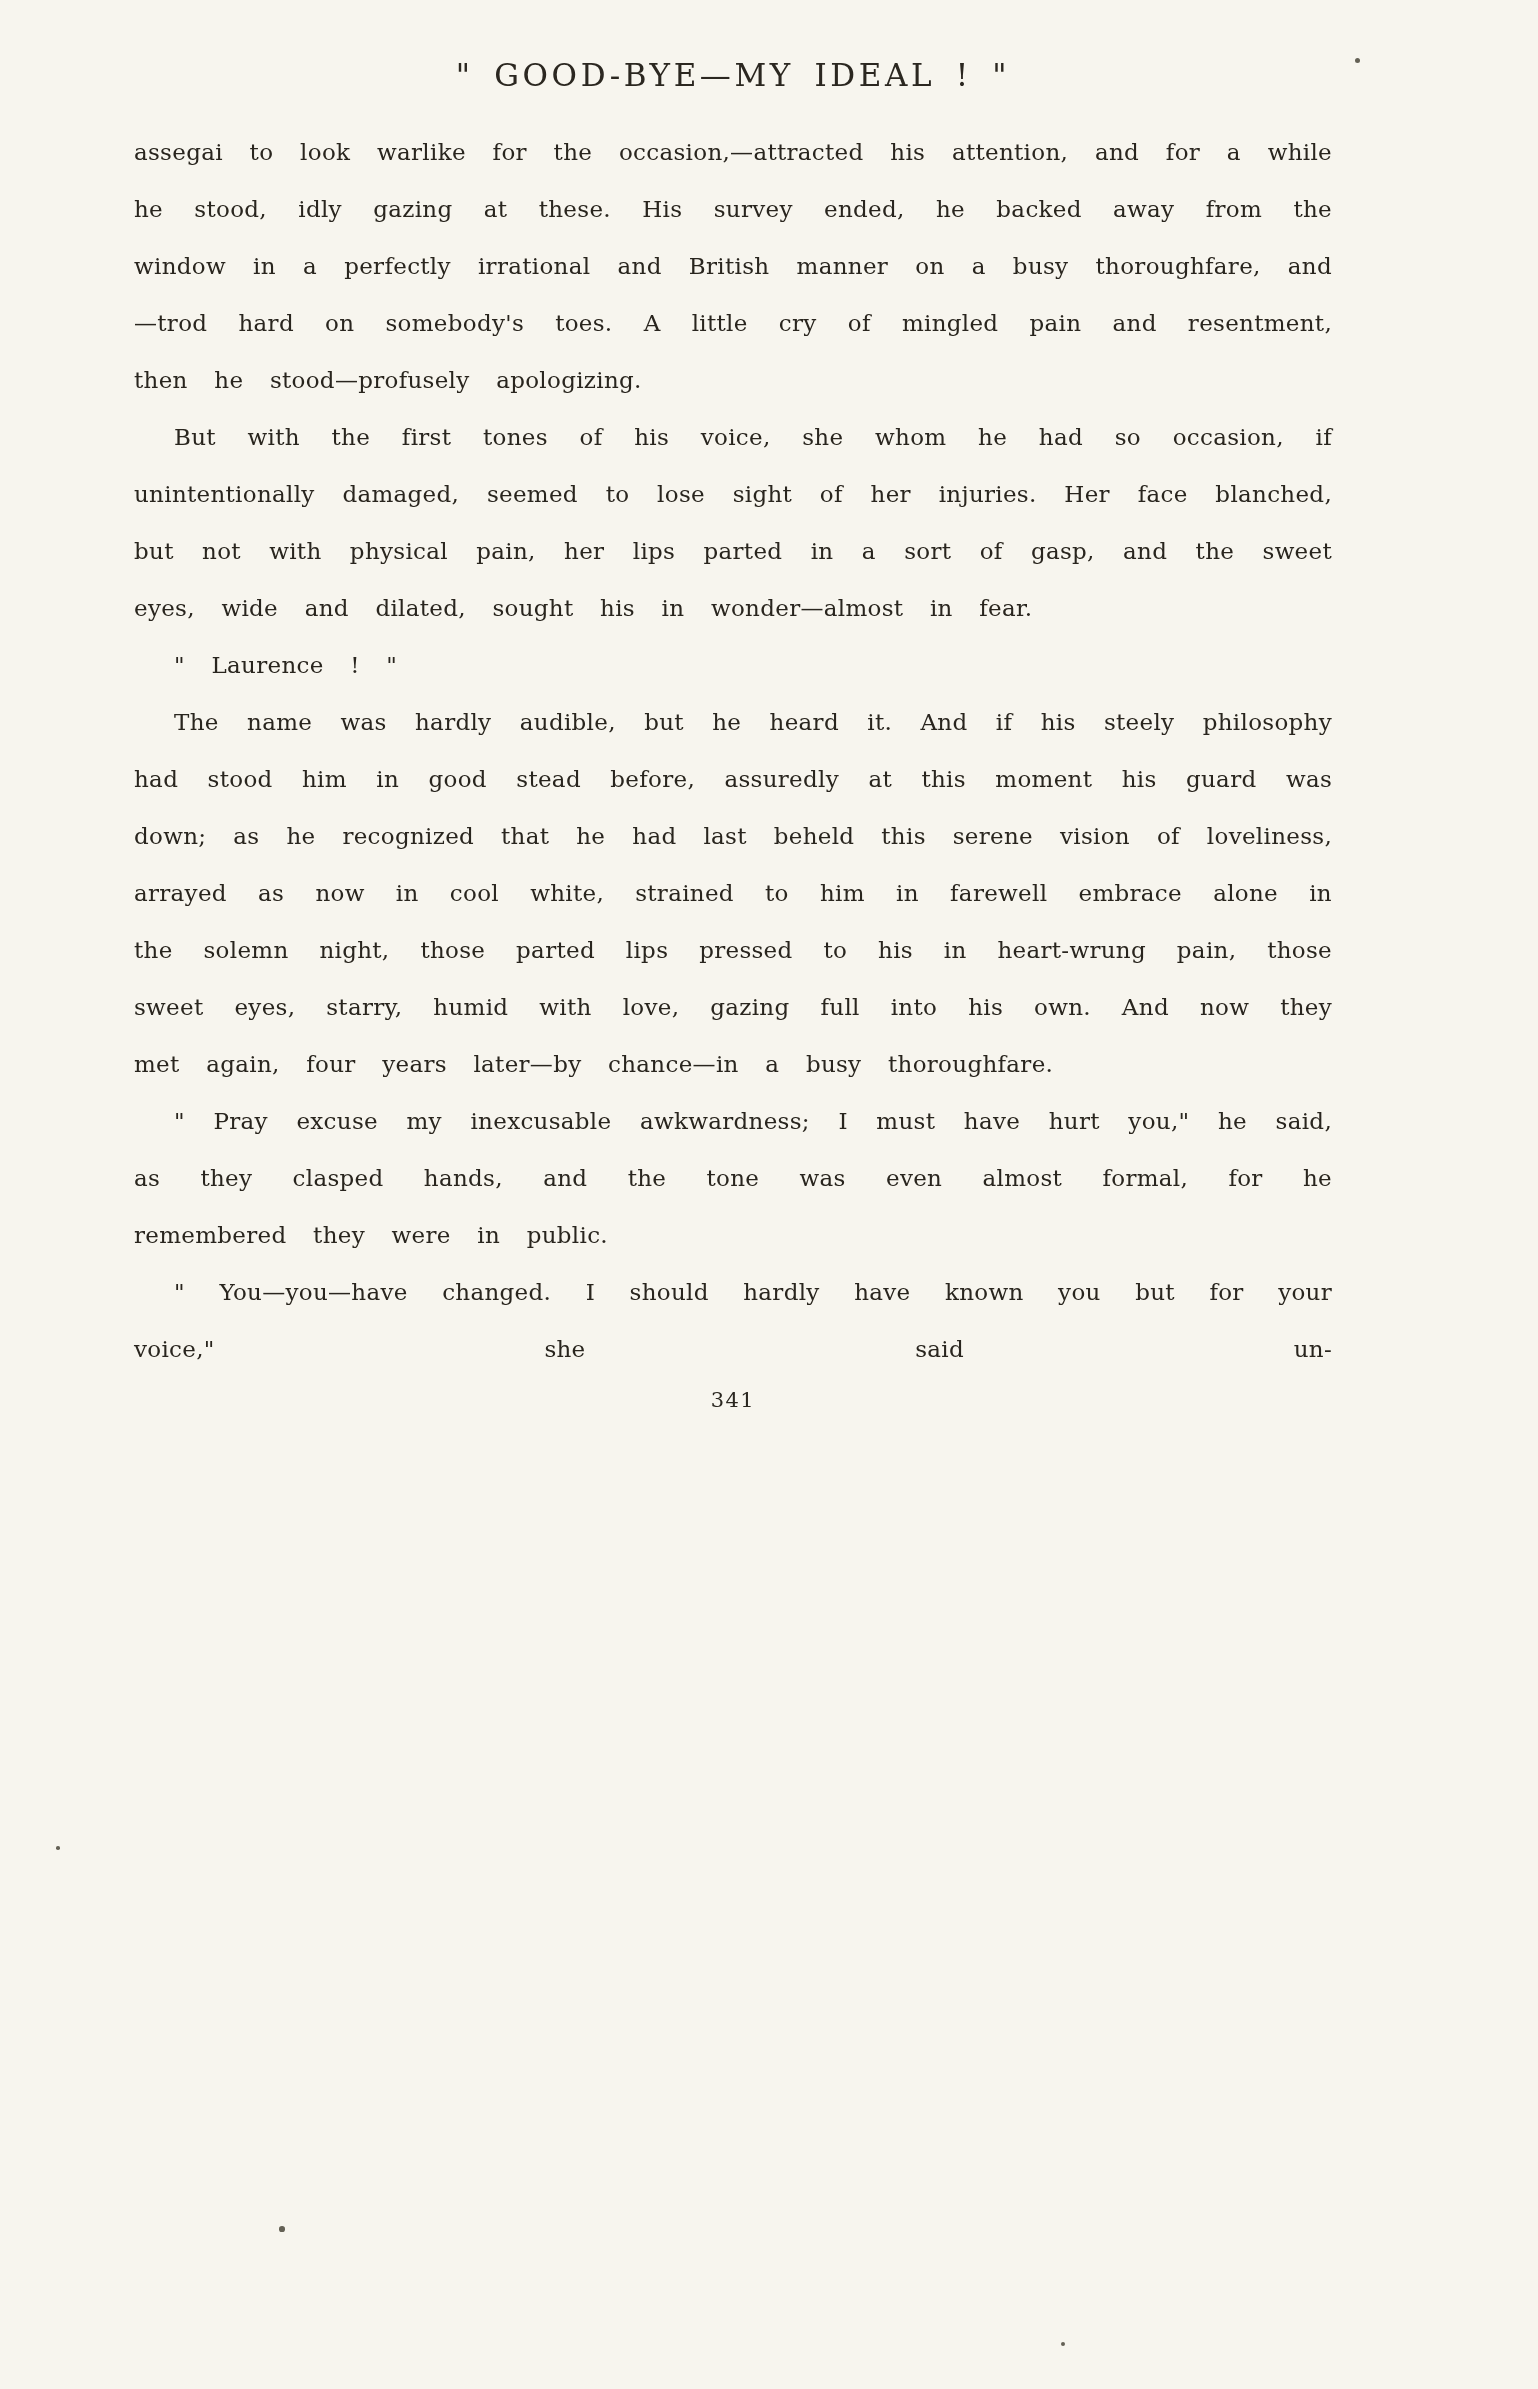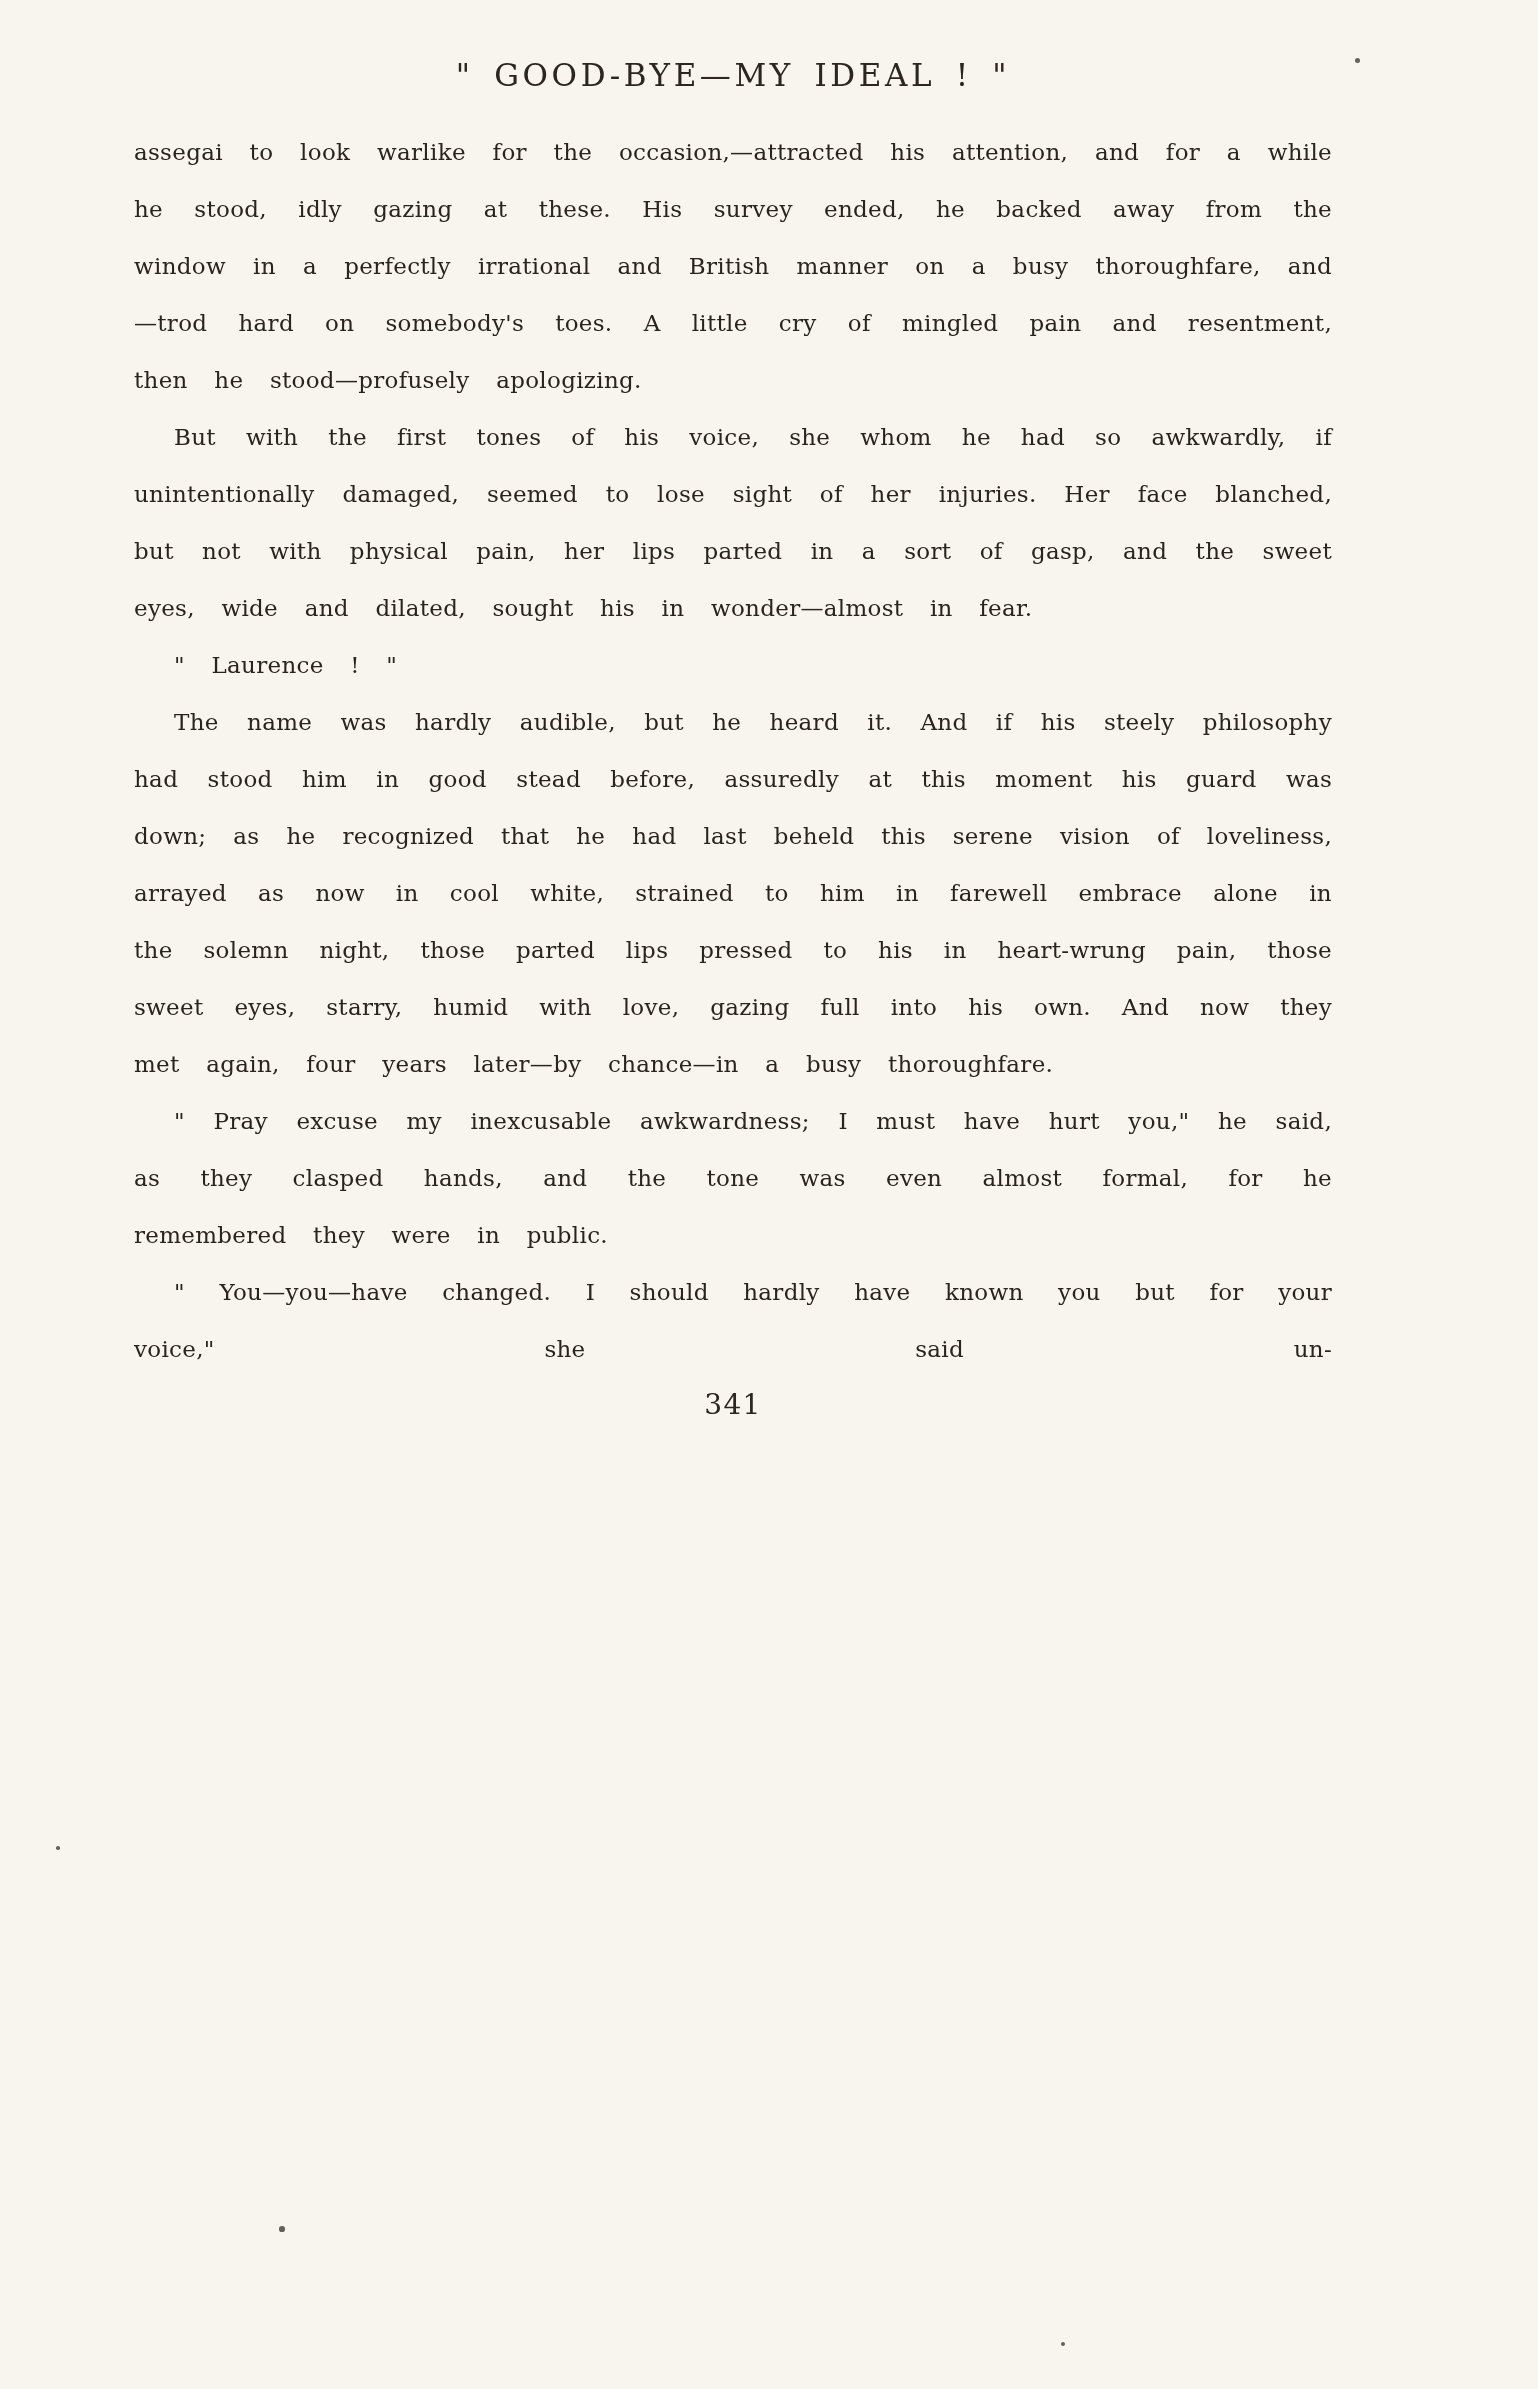--- a/index.html
+++ b/index.html
@@ -44,41 +44,41 @@
   }
   .body-text p.indent {
     text-indent: 40px;
   }
   .body-text p.flush-last {
     text-align-last: justify;
   }
   .page-number {
     margin-top: 10px;
     text-align: center;
-    font-size: 28px;
+    font-size: 21px;
     letter-spacing: 1.4px;
     color: #2b2720;
   }
   .ink-speck {
     position: absolute;
     background: #4a463a;
     border-radius: 50%;
     opacity: 0.85;
   }
 </style>
 </head>
 <body>
 
 <div class="page">
 
   <div class="running-header">" GOOD-BYE—MY IDEAL ! "</div>
 
   <div class="body-text">
     <p>assegai to look warlike for the occasion,—attracted his attention, and for a while he stood, idly gazing at these. His survey ended, he backed away from the window in a perfectly irrational and British manner on a busy thoroughfare, and—trod hard on somebody's toes. A little cry of mingled pain and resentment, then he stood—profusely apologizing.</p>
-    <p class="indent">But with the first tones of his voice, she whom he had so awkwardly, if unintentionally damaged, seemed to lose sight of her injuries. Her face blanched, but not with physical pain, her lips parted in a sort of gasp, and the sweet eyes, wide and dilated, sought his in wonder—almost in fear.</p>
+    <p class="indent">But with the first tones of his voice, she whom he had so occasion, if unintentionally damaged, seemed to lose sight of her injuries. Her face blanched, but not with physical pain, her lips parted in a sort of gasp, and the sweet eyes, wide and dilated, sought his in wonder—almost in fear.</p>
     <p class="indent">" Laurence ! "</p>
     <p class="indent">The name was hardly audible, but he heard it. And if his steely philosophy had stood him in good stead before, assuredly at this moment his guard was down; as he recognized that he had last beheld this serene vision of loveliness, arrayed as now in cool white, strained to him in farewell embrace alone in the solemn night, those parted lips pressed to his in heart-wrung pain, those sweet eyes, starry, humid with love, gazing full into his own. And now they met again, four years later—by chance—in a busy thoroughfare.</p>
     <p class="indent">" Pray excuse my inexcusable awkwardness; I must have hurt you," he said, as they clasped hands, and the tone was even almost formal, for he remembered they were in public.</p>
     <p class="indent flush-last">" You—you—have changed. I should hardly have known you but for your voice," she said un-</p>
   </div>
 
   <div class="page-number">341</div>
 
 </div>
 

